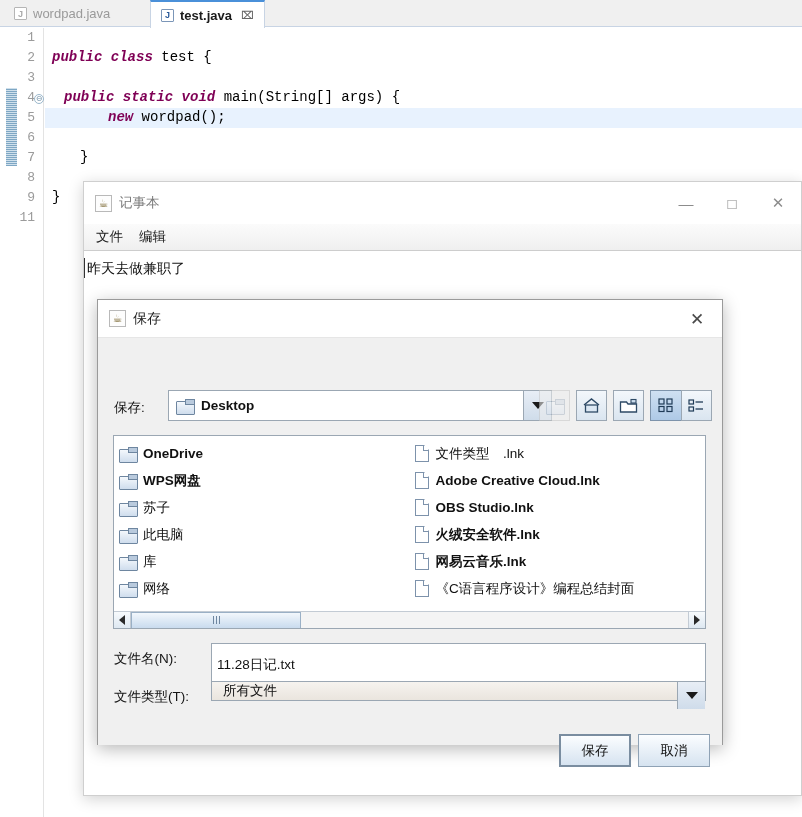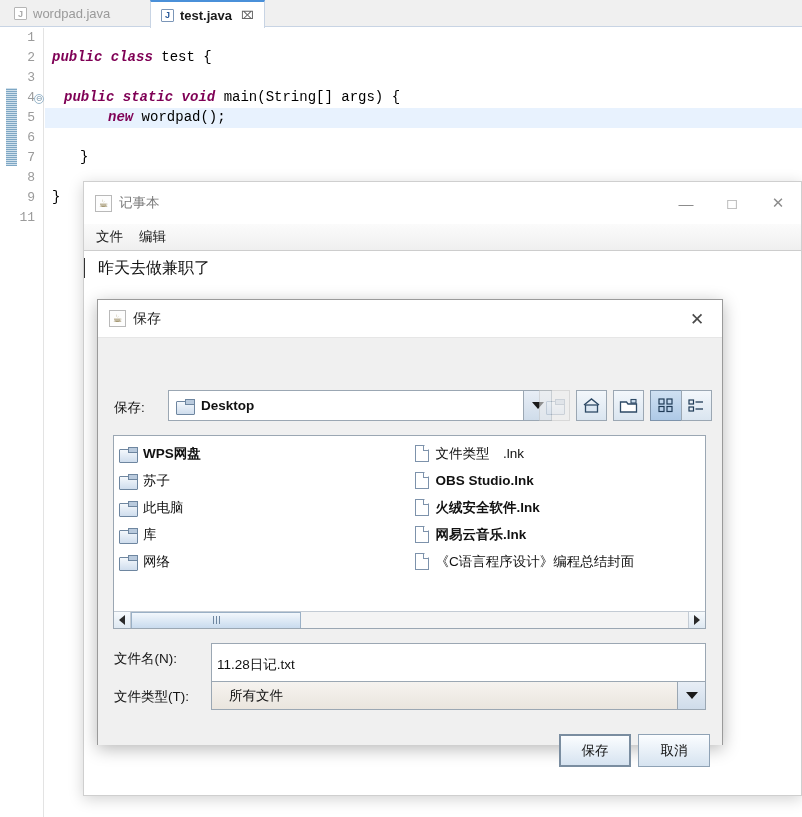--- a/index.html
+++ b/index.html
@@ -102,22 +102,22 @@
     height: 27px; background: linear-gradient(#fbfbfb,#efefef);
     border-bottom: 1px solid #cdcdcd;
     display: flex; align-items: center; padding-left: 12px; gap: 16px;
   }
   .np-menu span { font-size: 13.5px; color: #1b1b1b; }
   .np-body {
     position: absolute; left: 0; top: 70px; right: 0; bottom: 0;
     background: #ffffff; padding: 6px 0 0 0;
   }
   .np-text {
-    font-size: 16px; color: #111; line-height: 20px;
-    padding-left: 13px; border-left: 1px solid #333; margin-left: 0px;
+    font-size: 14px; color: #111; line-height: 20px;
+    padding-left: 2px; border-left: 1px solid #333; margin-left: 0px;
     display: inline-block;
   }
 
   
   #savedlg {
     position: absolute; left: 97px; top: 299px; width: 626px; height: 446px;
     background: #f0f0f0; border: 1px solid #9a9a9a;
     box-shadow: 0 4px 16px rgba(0,0,0,0.28);
   }
   .sd-title {
@@ -213,24 +213,24 @@
     background: linear-gradient(#f2f7fc,#c9dbee); border: 1px solid #9ab0c6;
     display: flex; align-items: center; justify-content: center; gap: 2px;
   }
   .grip { width: 1px; height: 8px; background: #6e86a0; }
   .txtfield {
     position: absolute; height: 43px; background: #ffffff;
     border: 1px solid #9ba7b3; display: flex; align-items: center;
     padding-left: 5px; font-size: 13.5px; color: #111;
   }
   .cmbfield {
-    position: absolute; height: 29px;
+    position: absolute; height: 20px;
     background: linear-gradient(#f6f3ef,#eae5de);
     border: 1px solid #9ba7b3; display: flex; align-items: center;
-    padding-left: 17px; font-size: 13.5px; color: #111;
+    padding-left: 11px; font-size: 13.5px; color: #111;
   }
   .dlgbtn {
     position: absolute; top: 695px; height: 33px; width: 72px;
     border: 1px solid #8fa2b5; background: linear-gradient(#fbfdff,#d6e3f0);
     display: flex; align-items: center; justify-content: center;
     font-size: 13.5px; color: #111;
   }
   .dlgbtn.focus { border: 2px solid #7a8da0; }
 </style>
 </head>
@@ -350,20 +350,24 @@
           <rect x="1" y="9" width="4.5" height="4" stroke="#1f3b57" stroke-width="1.2" fill="none"></rect>
           <line x1="7.5" y1="11" x2="15" y2="11" stroke="#1f3b57" stroke-width="1.3"></line>
         </svg>
     </div>
 
     <div class="filelist" style="position:absolute; left:15px; top:97px; width:593px; height:194px;">
       <div class="fl-cols">
         <div class="fl-col">
           <div class="fl-item bold">
               <span class="folderico"></span>
+              <span>OneDrive</span>
+            </div>
+          <div class="fl-item bold">
+              <span class="folderico"></span>
               <span>WPS网盘</span>
             </div>
           <div class="fl-item">
               <span class="folderico"></span>
               <span>苏子</span>
             </div>
           <div class="fl-item">
               <span class="folderico"></span>
               <span>此电脑</span>
             </div>
@@ -373,20 +377,24 @@
             </div>
           <div class="fl-item">
               <span class="folderico"></span>
               <span>网络</span>
             </div>
         </div>
         <div class="fl-col">
           <div class="fl-item">
               <span class="fileico"></span>
               <span>文件类型　.lnk</span>
+            </div>
+          <div class="fl-item bold">
+              <span class="fileico"></span>
+              <span>Adobe Creative Cloud.lnk</span>
             </div>
           <div class="fl-item bold">
               <span class="fileico"></span>
               <span>OBS Studio.lnk</span>
             </div>
           <div class="fl-item bold">
               <span class="fileico"></span>
               <span>火绒安全软件.lnk</span>
             </div>
           <div class="fl-item bold">

